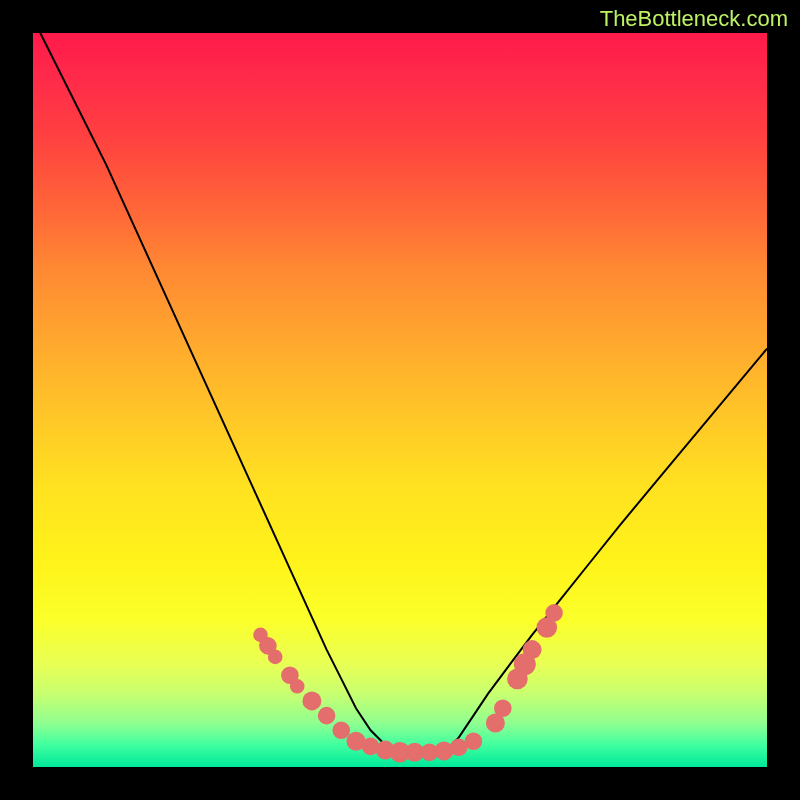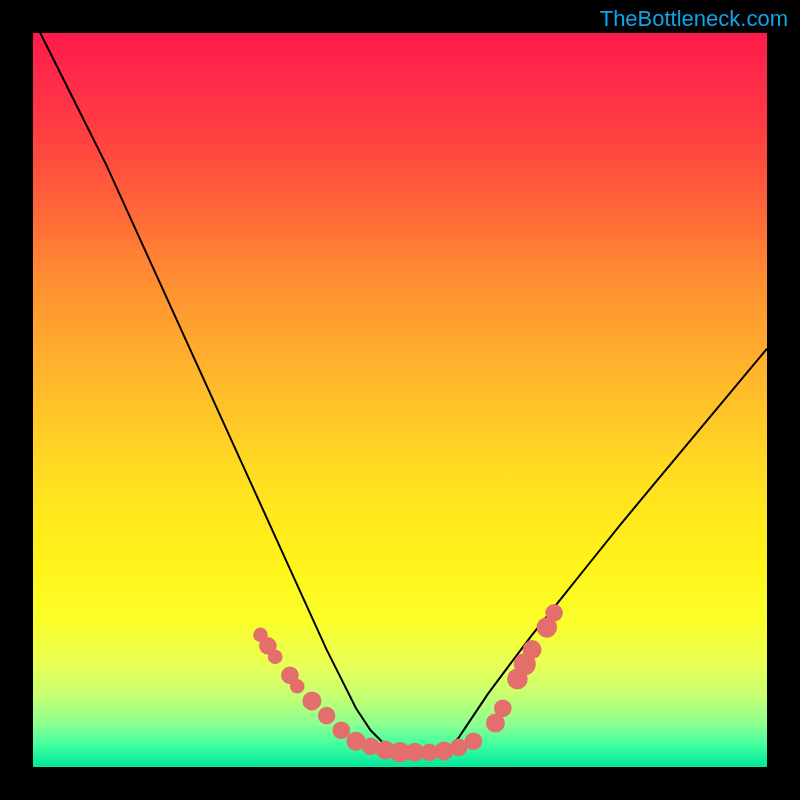--- a/index.html
+++ b/index.html
@@ -8,21 +8,21 @@
     height: 800px;
     background: #000;
     position: relative;
     font-family: Arial, sans-serif;
     overflow: hidden;
   }
   .watermark {
     position: absolute;
     top: 6px;
     right: 12px;
-    color: #0ea5e9;
+    color: #bef264;
     font-size: 22px;
     font-weight: 500;
     z-index: 10;
   }
   .plot-frame {
     position: absolute;
     left: 33px;
     top: 33px;
     width: 734px;
     height: 734px;

